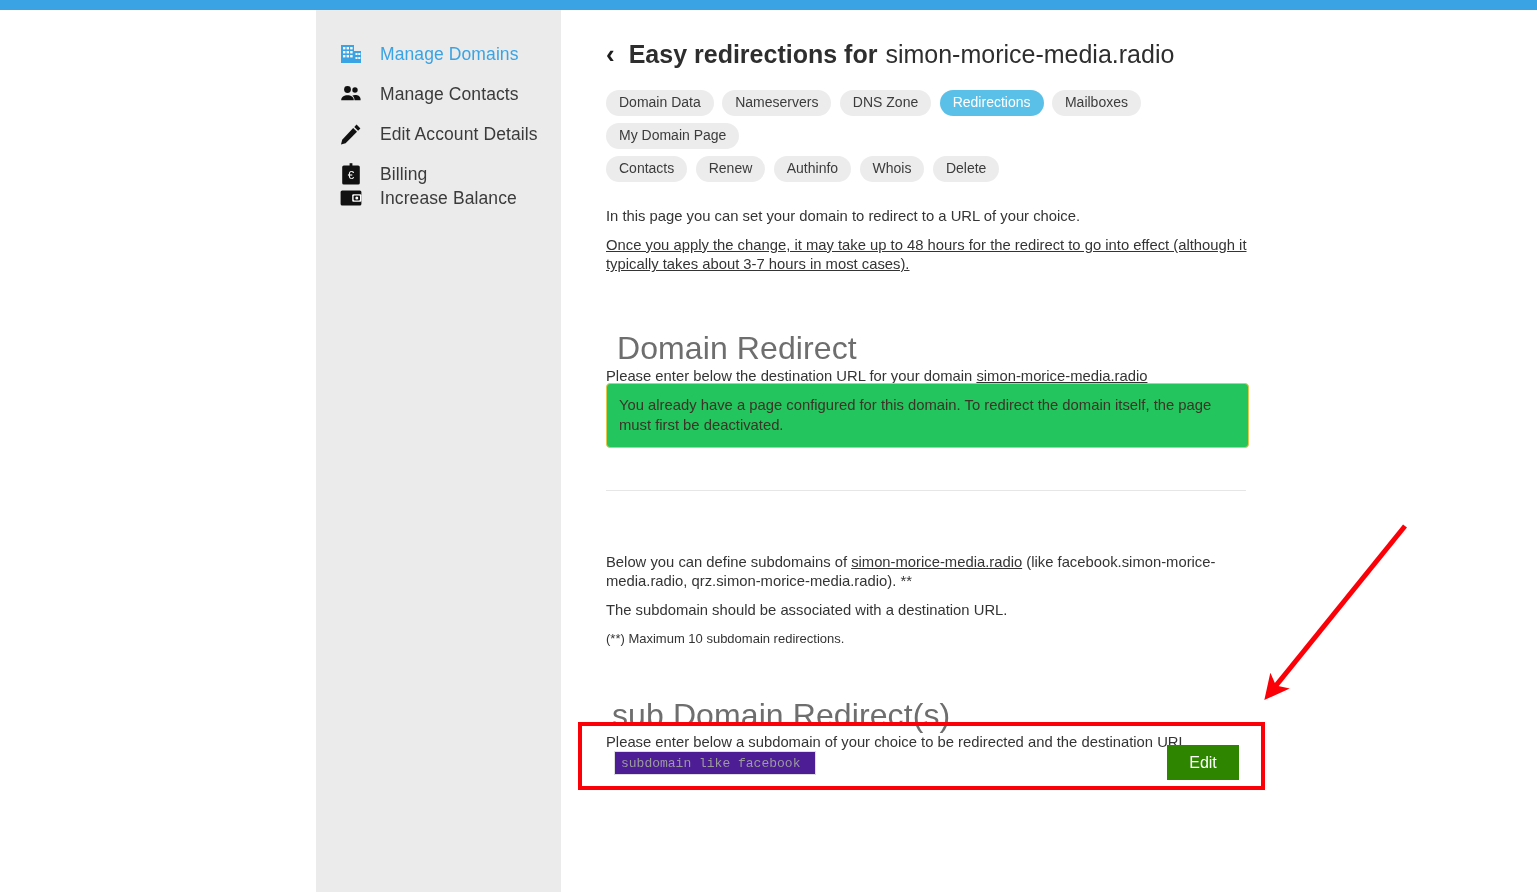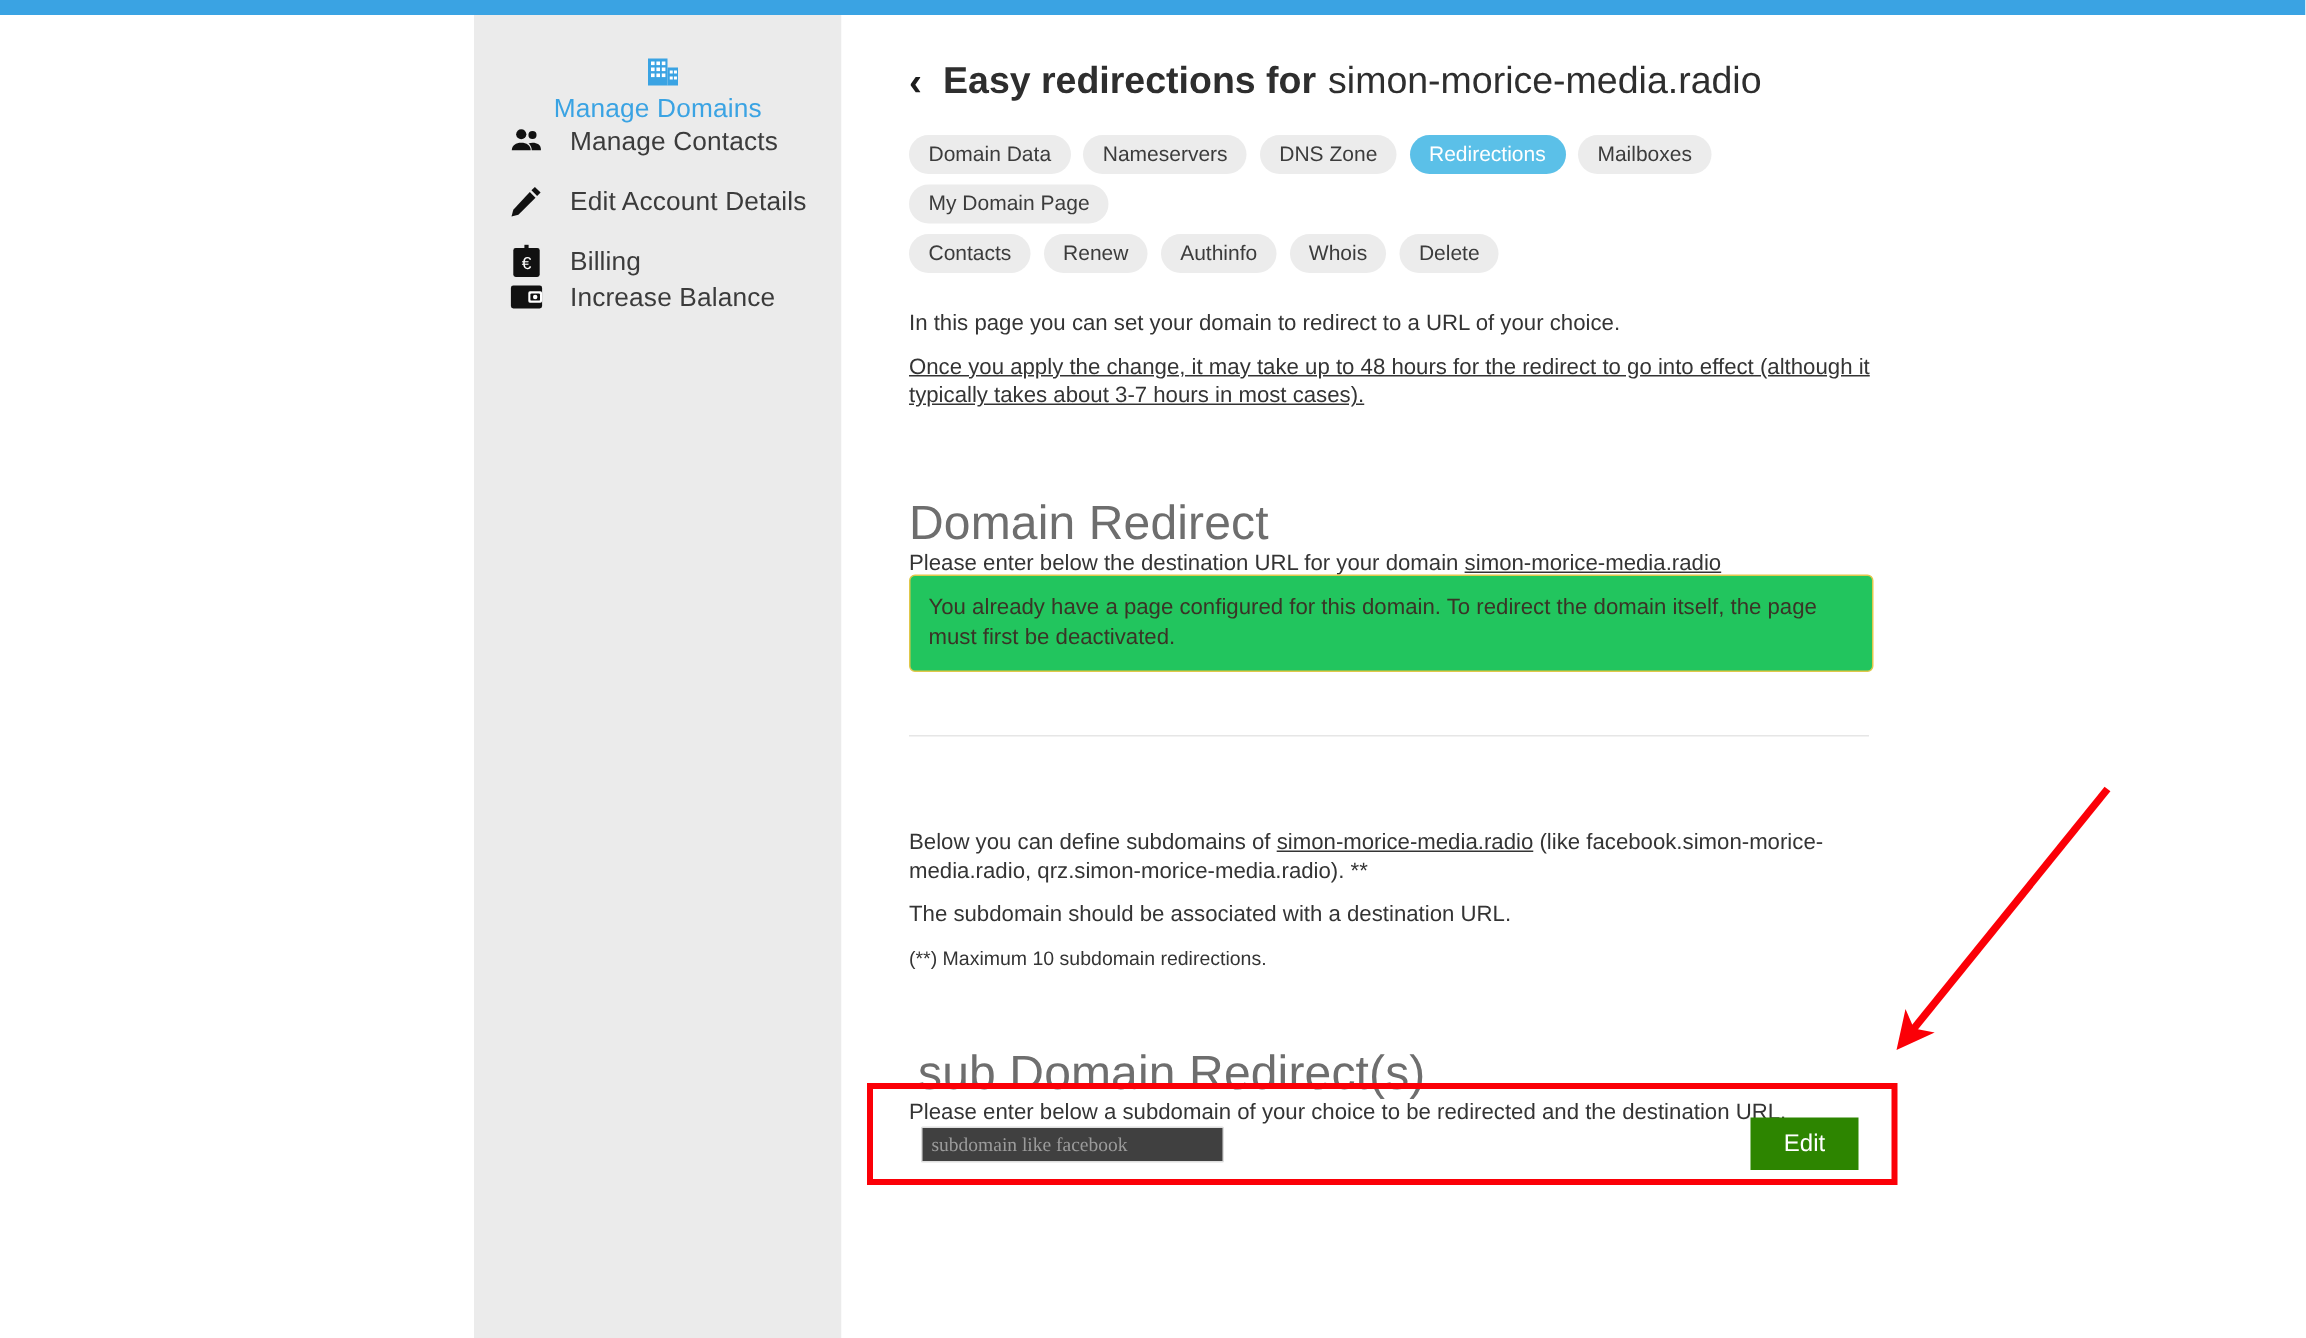--- a/index.html
+++ b/index.html
@@ -164,25 +164,25 @@
     position: absolute;
     left: 53px; top: 741px;
     width: 680px;
     height: 28px;
   }
   .text-input {
     position: absolute;
     box-sizing: border-box;
     height: 24px;
     border: 1px solid #dedede;
-    background: #404040;
+    background: #4c1d95;
     font-size: 13px;
     color: #9b9b9b;
     padding: 2px 6px;
-    font-family: Liberation Serif, serif;
+    font-family: Liberation Mono, monospace;
     outline: none;
     border-radius: 1px;
   }
   .text-input::placeholder { color: #9b9b9b; opacity: 1; }
   #input-subdomain { left: 0px; top: 0px; width: 202px; }
   #input-destination { left: 210px; top: 0px; width: 302px; }
   #save-button {
     position: absolute;
     left: 553px; top: -6px;
     width: 72px; height: 35px;
@@ -213,21 +213,21 @@
     pointer-events: none;
   }
 </style>
 </head>
 <body>
 
 <div id="top-bar"></div>
 
 <nav id="sidebar">
 
-  <div class="nav-item active" style="top:24px;flex-direction:column;">
+  <div class="nav-item active" style="top:24px;">
     <span class="nav-icon">
       <svg width="24" height="24" viewBox="0 0 24 24" aria-hidden="true">
         <rect x="2" y="3" width="13" height="18" fill="#3aa3e3"></rect>
         <rect x="15" y="9" width="7" height="12" fill="#3aa3e3"></rect>
         <g fill="#ffffff">
           <rect x="4" y="5" width="2.4" height="2.4"></rect>
             <rect x="7.6" y="5" width="2.4" height="2.4"></rect>
             <rect x="11.2" y="5" width="2.4" height="2.4"></rect>
           <rect x="4" y="9" width="2.4" height="2.4"></rect>
             <rect x="7.6" y="9" width="2.4" height="2.4"></rect>
@@ -311,21 +311,21 @@
     <span class="tab">Contacts</span>
     <span class="tab">Renew</span>
     <span class="tab">Authinfo</span>
     <span class="tab">Whois</span>
     <span class="tab">Delete</span>
   </div>
 
   <p class="para" style="top:182px;">In this page you can set your domain to redirect to a URL of your choice.</p>
   <p class="para" style="top:211px;text-decoration:underline;">Once you apply the change, it may take up to 48 hours for the redirect to go into effect (although it typically takes about 3-7 hours in most cases).</p>
 
-  <h2 class="heading" style="top:293px;">Domain Redirect</h2>
+  <h2 class="heading" style="top:293px;margin-left:11px;">Domain Redirect</h2>
 
   <p class="para" style="top:342px;">
     <span>Please enter below the destination URL for your domain </span><span class="udl">simon-morice-media.radio</span>
   </p>
 
   <div id="warning-box">
     <span>You already have a page configured for this domain. To redirect the domain itself, the page must first be deactivated.</span>
   </div>
 
   <div id="divider"></div>

